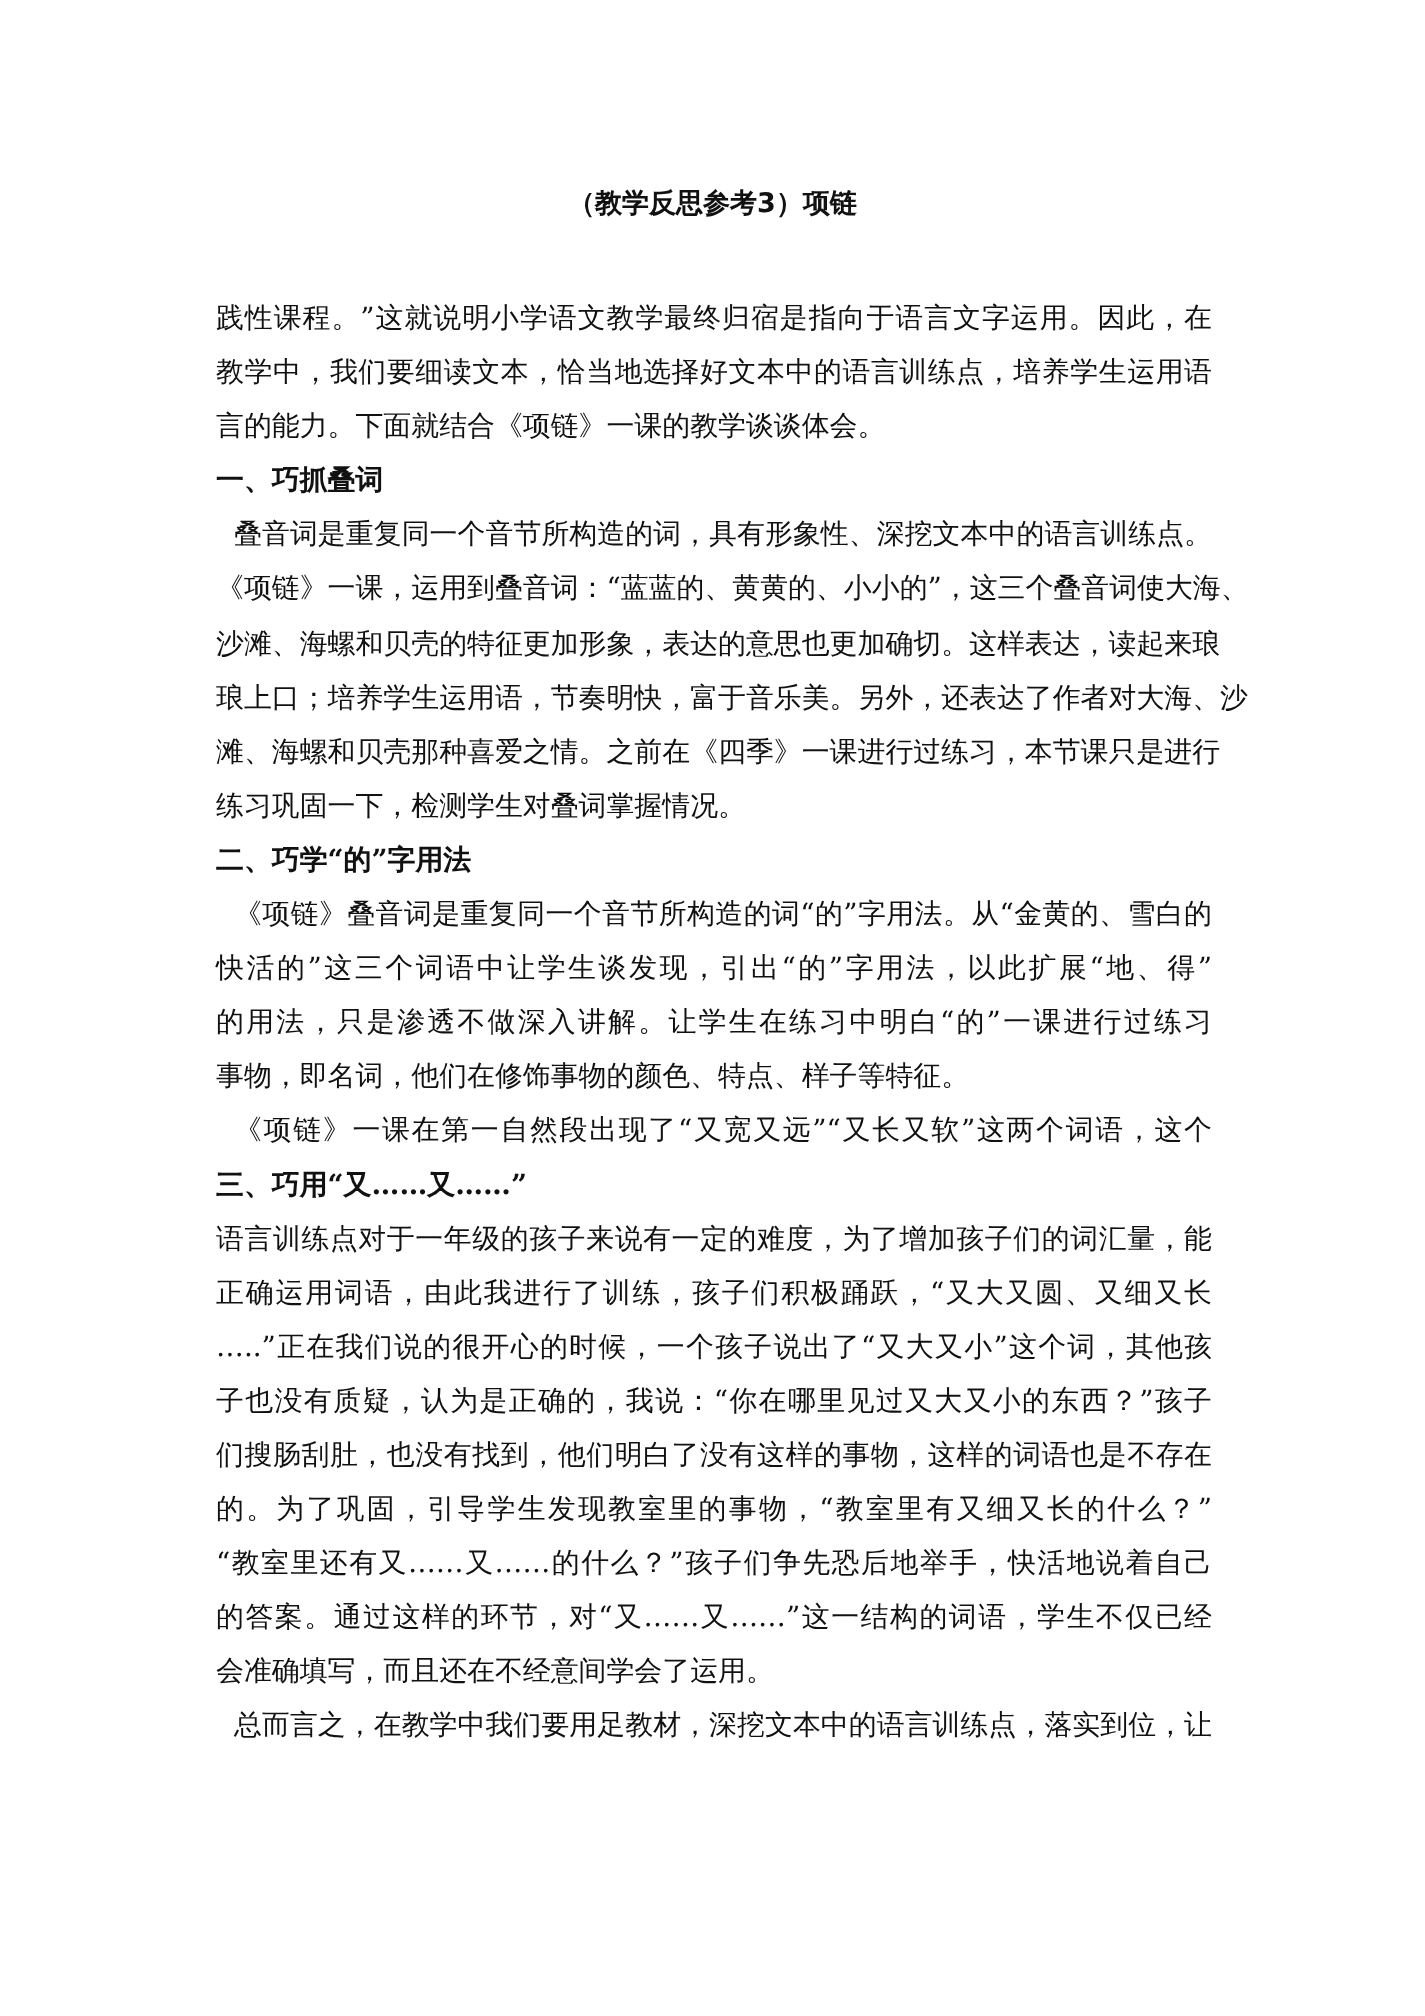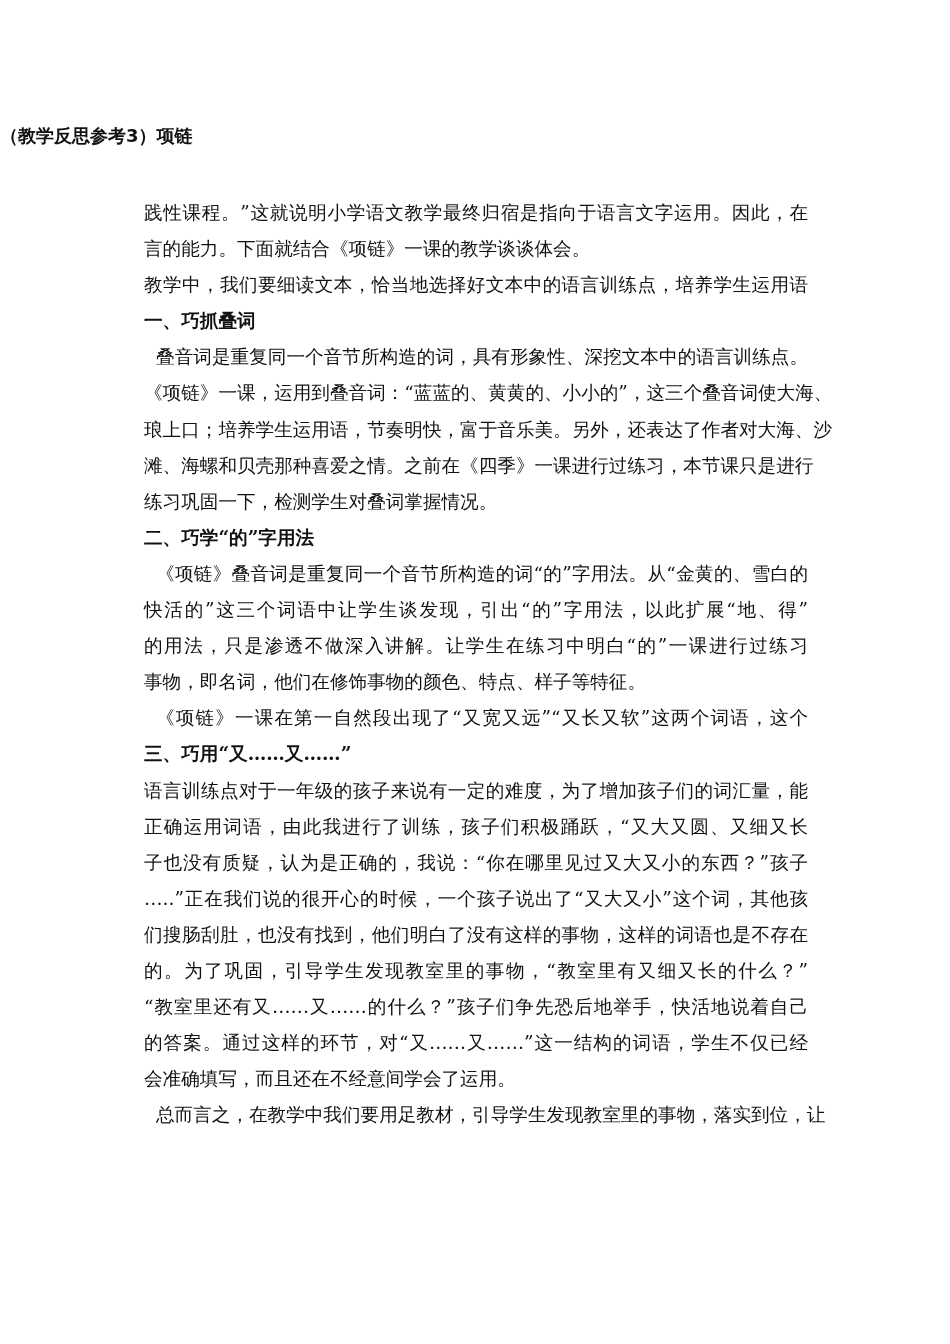--- a/index.html
+++ b/index.html
@@ -21,20 +21,21 @@
       top: 0;
       width: 950px;
       height: 1344px;
       background: #ffffff;
     }
     .title {
       position: absolute;
       top: 124px;
       left: 0;
       width: 950px;
+      text-align: center;
       font-family: "DejaVu Sans", "Liberation Sans", sans-serif;
       font-weight: bold;
       font-size: 18px;
       line-height: 24px;
       letter-spacing: 0px;
     }
     .body-text {
       position: absolute;
       left: 144px;
       top: 195px;
@@ -63,46 +64,47 @@
   </style>
 </head>
 <body>
 
 <div class="page">
   <div class="title">（教学反思参考3）项链</div>
 
   <div class="body-text">
 
     <span class="line">践性课程。”这就说明小学语文教学最终归宿是指向于语言文字运用。因此，在</span>
+    <span class="line">教学中，我们要细读文本，恰当地选择好文本中的语言训练点，培养学生运用语</span>
     <span class="line last">言的能力。下面就结合《项链》一课的教学谈谈体会。</span>
-    <span class="line">教学中，我们要细读文本，恰当地选择好文本中的语言训练点，培养学生运用语</span>
 
     <span class="line heading">一、巧抓叠词</span>
 
     <span class="line indent">叠音词是重复同一个音节所构造的词，具有形象性、深挖文本中的语言训练点。</span>
     <span class="line">《项链》一课，运用到叠音词：“蓝蓝的、黄黄的、小小的”，这三个叠音词使大海、</span>
+    <span class="line">沙滩、海螺和贝壳的特征更加形象，表达的意思也更加确切。这样表达，读起来琅</span>
     <span class="line">琅上口；培养学生运用语，节奏明快，富于音乐美。另外，还表达了作者对大海、沙</span>
     <span class="line">滩、海螺和贝壳那种喜爱之情。之前在《四季》一课进行过练习，本节课只是进行</span>
     <span class="line last">练习巩固一下，检测学生对叠词掌握情况。</span>
 
     <span class="line heading">二、巧学“的”字用法</span>
 
     <span class="line indent">《项链》叠音词是重复同一个音节所构造的词“的”字用法。从“金黄的、雪白的</span>
     <span class="line">快活的”这三个词语中让学生谈发现，引出“的”字用法，以此扩展“地、得”</span>
     <span class="line">的用法，只是渗透不做深入讲解。让学生在练习中明白“的”一课进行过练习</span>
     <span class="line last">事物，即名词，他们在修饰事物的颜色、特点、样子等特征。</span>
 
     <span class="line indent">《项链》一课在第一自然段出现了“又宽又远”“又长又软”这两个词语，这个</span>
 
     <span class="line heading">三、巧用“又……又……”</span>
     <span class="line">语言训练点对于一年级的孩子来说有一定的难度，为了增加孩子们的词汇量，能</span>
     <span class="line">正确运用词语，由此我进行了训练，孩子们积极踊跃，“又大又圆、又细又长</span>
+    <span class="line">…..”正在我们说的很开心的时候，一个孩子说出了“又大又小”这个词，其他孩</span>
     <span class="line">子也没有质疑，认为是正确的，我说：“你在哪里见过又大又小的东西？”孩子</span>
-    <span class="line">…..”正在我们说的很开心的时候，一个孩子说出了“又大又小”这个词，其他孩</span>
     <span class="line">们搜肠刮肚，也没有找到，他们明白了没有这样的事物，这样的词语也是不存在</span>
     <span class="line">的。为了巩固，引导学生发现教室里的事物，“教室里有又细又长的什么？”</span>
     <span class="line">“教室里还有又……又……的什么？”孩子们争先恐后地举手，快活地说着自己</span>
     <span class="line">的答案。通过这样的环节，对“又……又……”这一结构的词语，学生不仅已经</span>
     <span class="line last">会准确填写，而且还在不经意间学会了运用。</span>
 
-    <span class="line indent">总而言之，在教学中我们要用足教材，引导学生发现教室里的事物，落实到位，让</span>
+    <span class="line indent">总而言之，在教学中我们要用足教材，深挖文本中的语言训练点，落实到位，让</span>
   </div>
 </div>
 
 </body></html>

